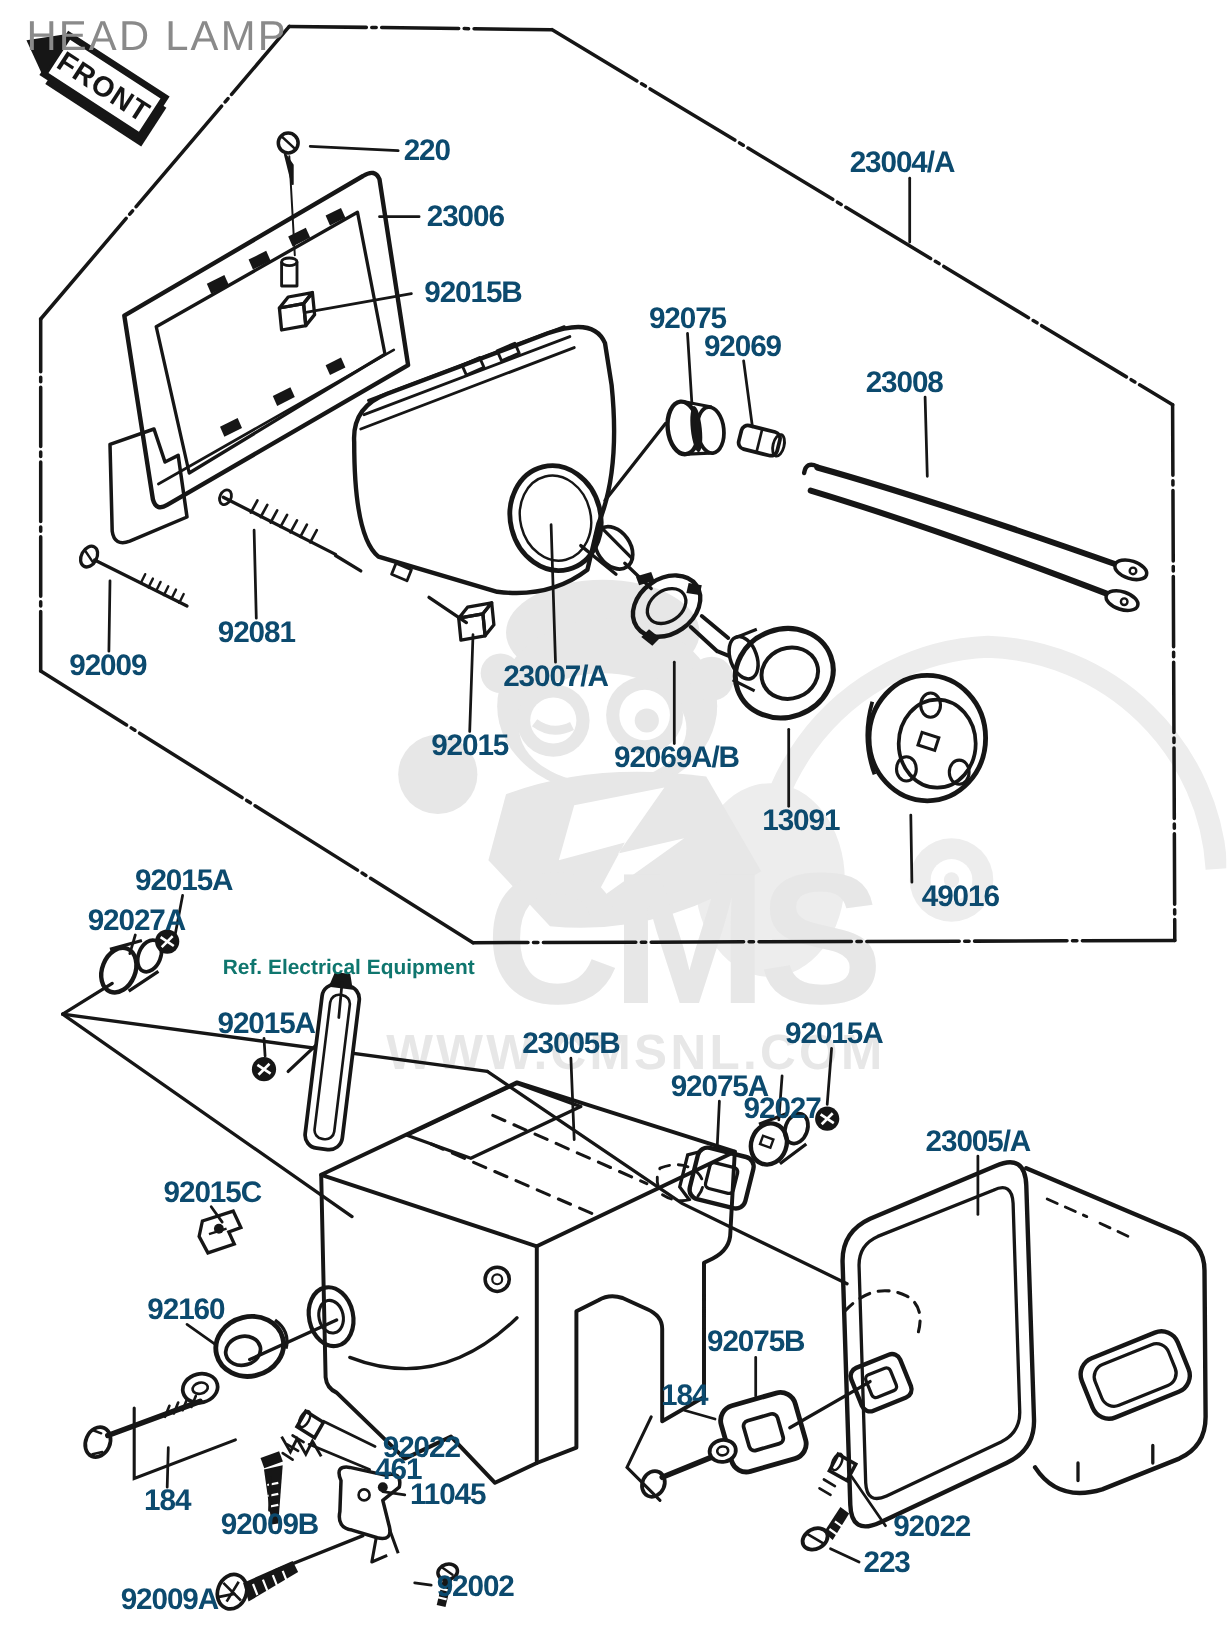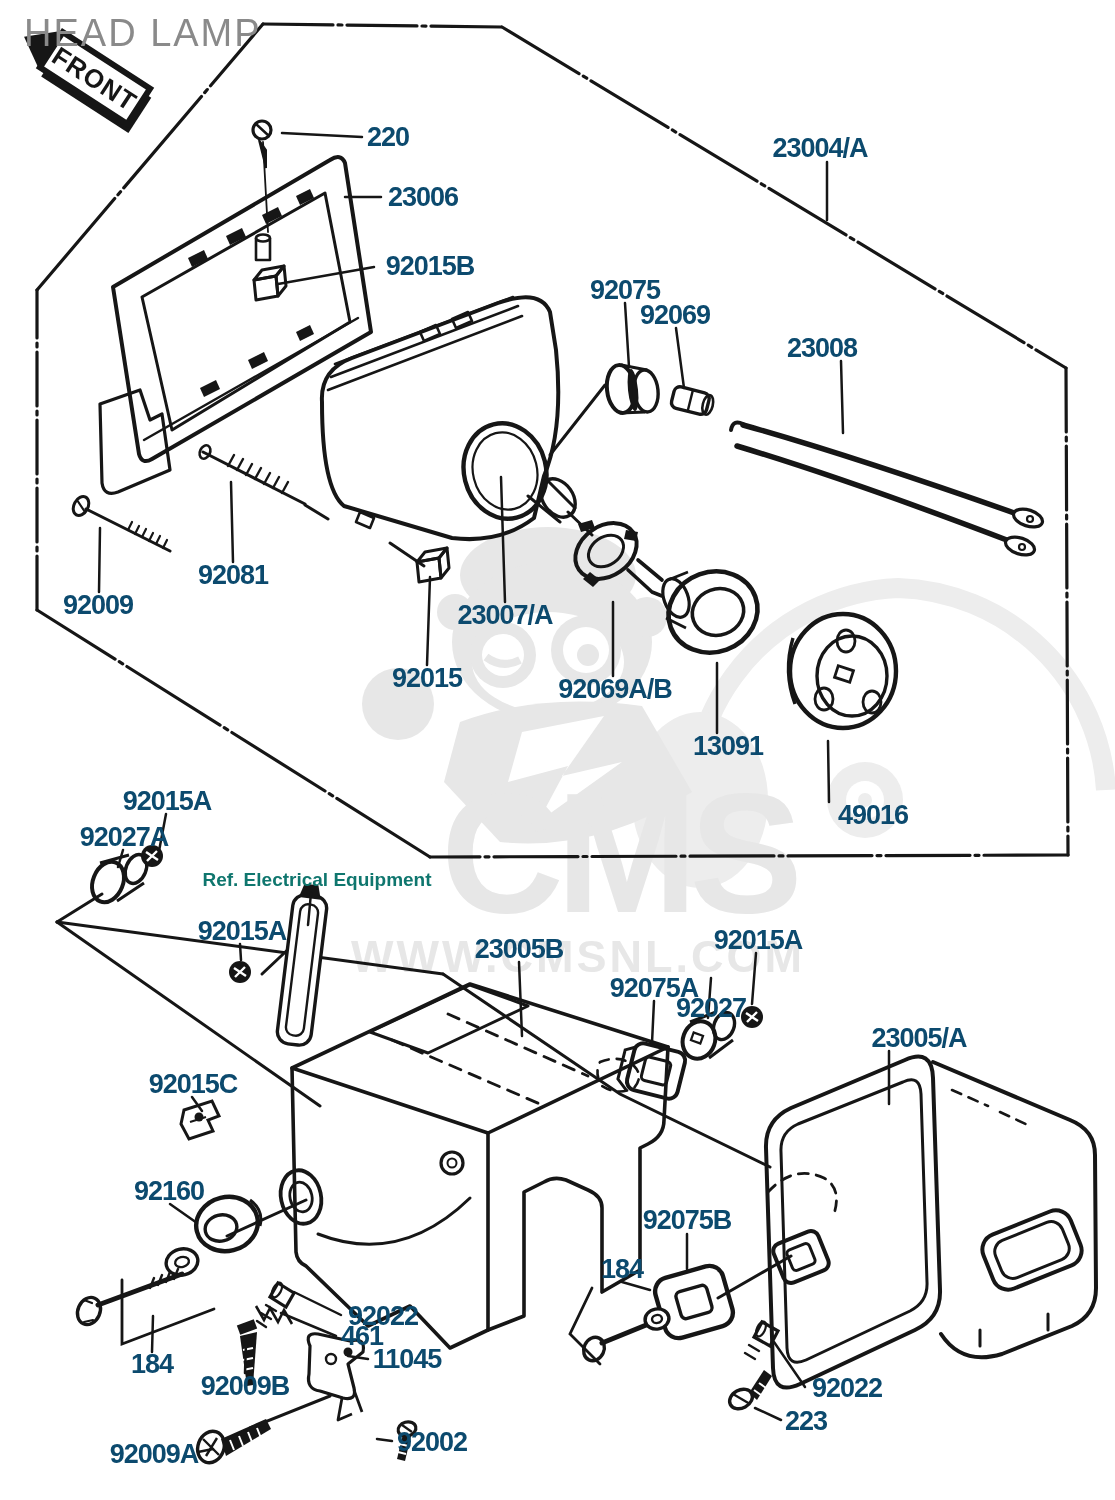--- a/index.html
+++ b/index.html
@@ -410,21 +410,21 @@
       <div class="part-label" style="left: 615px; top: 689px;">92069A/B</div>
       <div class="part-label" style="left: 728px; top: 746px;">13091</div>
       <div class="part-label" style="left: 829px; top: 815px; margin-left: 44px;">49016</div>
       <div class="part-label" style="left: 167px; top: 801px;">92015A</div>
       <div class="part-label" style="left: 124px; top: 837px;">92027A</div>
       <div class="part-label" style="left: 242px; top: 931px;">92015A</div>
       <div class="part-label" style="left: 519px; top: 949px; text-align: center;">23005B</div>
       <div class="part-label" style="left: 654px; top: 988px;">92075A</div>
       <div class="part-label" style="left: 711px; top: 1008px;">92027</div>
       <div class="part-label" style="left: 758px; top: 940px;">92015A</div>
-      <div class="part-label" style="left: 889px; top: 1038px; margin-left: 30px;">23005/A</div>
+      <div class="part-label" style="left: 889px; top: 1038px;">23005/A</div>
       <div class="part-label" style="left: 193px; top: 1084px;">92015C</div>
       <div class="part-label" style="left: 169px; top: 1191px;">92160</div>
       <div class="part-label" style="left: 152px; top: 1364px;">184</div>
       <div class="part-label" style="left: 383px; top: 1316px;">92022</div>
       <div class="part-label" style="left: 362px; top: 1336px;">461</div>
       <div class="part-label" style="left: 407px; top: 1359px;">11045</div>
       <div class="part-label" style="left: 245px; top: 1386px;">92009B</div>
       <div class="part-label" style="left: 154px; top: 1454px;">92009A</div>
       <div class="part-label" style="left: 432px; top: 1442px;">92002</div>
       <div class="part-label" style="left: 687px; top: 1220px;">92075B</div>

